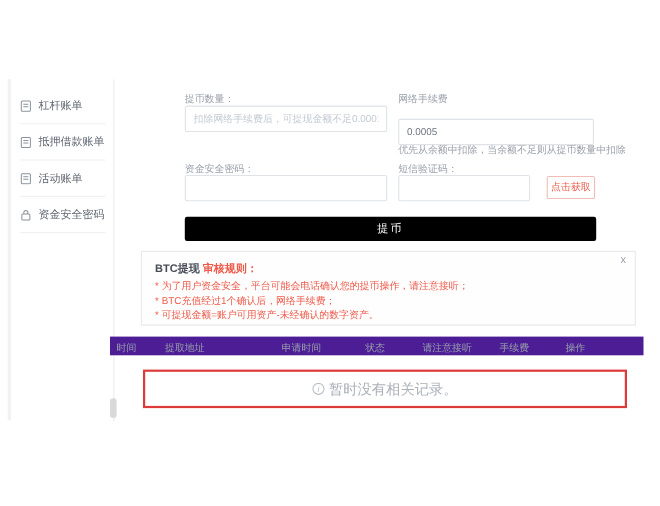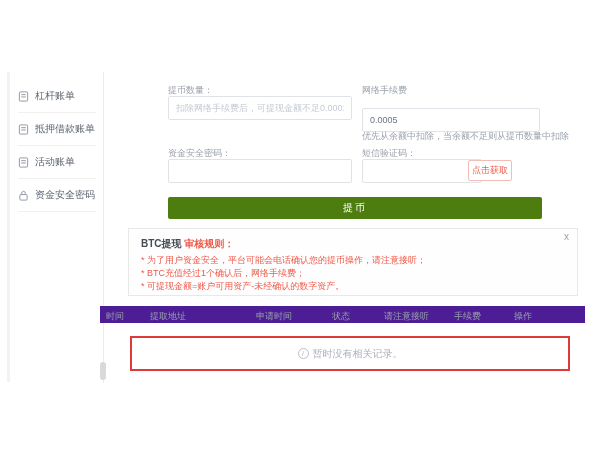--- a/index.html
+++ b/index.html
@@ -16,41 +16,41 @@
   .side-item { display:flex; align-items:center; gap:6px; height:33px; border-bottom:1px solid #f0f0f0; cursor:pointer; }
   .side-item .ic { width:11px; height:11px; flex:0 0 11px; color:#8a929c; }
   .side-item .ic svg { display:block; width:11px; height:11px; }
   .side-label { font-size:10px; color:#5d6570; white-space:nowrap; }
 
   
   .field-label { position:absolute; font-size:9px; color:#9aa1ab; }
   .txt-input { position:absolute; height:24px; border:1px solid #dfe3e8; border-radius:2px; background:#fff; font-size:9px; color:#6b7480; padding:0 7px; outline:none; }
   .txt-input::placeholder { color:#c3cad3; }
   .hint { position:absolute; font-size:9px; color:#9aa1ab; white-space:nowrap; }
-  .get-code-btn { position:absolute; left:468px; top:160px; width:44px; height:21px; background:#fff; border:1px solid #f2bdb6; border-radius:2px; color:#ee5a4a; font-size:9px; cursor:pointer; }
-  .submit-btn { position:absolute; left:168px; top:197px; width:374px; height:22px; background:#4d7c0f; border:none; border-radius:2px; color:#fff; font-size:10px; letter-spacing:2px; cursor:pointer; }
+  .get-code-btn { position:absolute; left:497px; top:160px; width:44px; height:21px; background:#fff; border:1px solid #f2bdb6; border-radius:2px; color:#ee5a4a; font-size:9px; cursor:pointer; }
+  .submit-btn { position:absolute; left:168px; top:197px; width:374px; height:22px; background:#000000; border:none; border-radius:2px; color:#fff; font-size:10px; letter-spacing:2px; cursor:pointer; }
 
   
   .notice { position:absolute; left:128px; top:228px; width:450px; height:68px; border:1px solid #e8e8e8; background:#fffefe; }
   .notice-title { position:absolute; left:12px; top:8px; font-size:10px; font-weight:bold; color:#454c55; }
   .notice-title .red { color:#ee5a4a; }
   .rule { position:absolute; left:12px; font-size:9px; color:#ee5a4a; white-space:nowrap; }
   .rule.r0 { top:25px; } .rule.r1 { top:38px; } .rule.r2 { top:51px; }
   .notice-close { position:absolute; right:8px; top:3px; font-size:10px; color:#9aa1ab; cursor:pointer; line-height:10px; }
 
   
   .table-header { position:absolute; left:100px; top:306px; width:485px; height:17px; background:#4c1d95; }
   .th { position:absolute; top:4px; font-size:9px; color:#99a0ac; white-space:nowrap; }
   .th.c0{left:6px;} .th.c1{left:50px;} .th.c2{left:156px;} .th.c3{left:232px;}
   .th.c4{left:284px;} .th.c5{left:354px;} .th.c6{left:414px;}
 
   
   .empty-highlight { position:absolute; left:130px; top:336px; width:440px; height:35px; border:2px solid #dd3a3a; display:flex; align-items:center; justify-content:center; gap:4px; background:#fff; }
   .info-icon { width:11px; height:11px; border:1px solid #b9bfc7; border-radius:50%; color:#b9bfc7; font-size:8px; line-height:10px; text-align:center; font-style:italic; flex:0 0 11px; }
-  .empty-text { font-size:10px; color:#aab0b8; }
+  .empty-text { font-size:13px; color:#aab0b8; }
 </style>
 </head>
 <body>
 
 <div class="canvas">
 
   <div class="left-strip"></div>
   <div class="v-divider"></div>
   <div class="scroll-thumb"></div>
 

